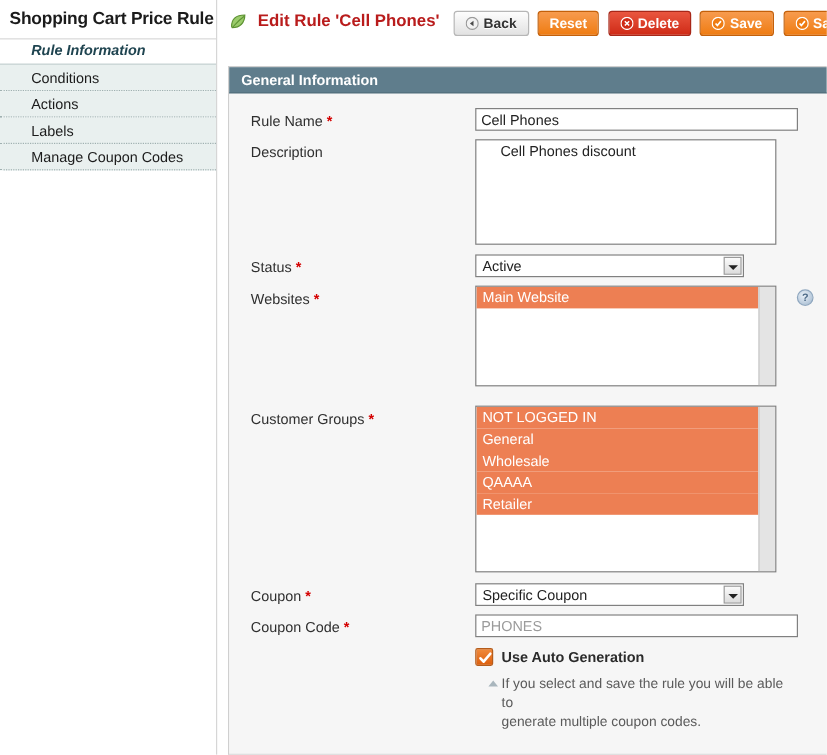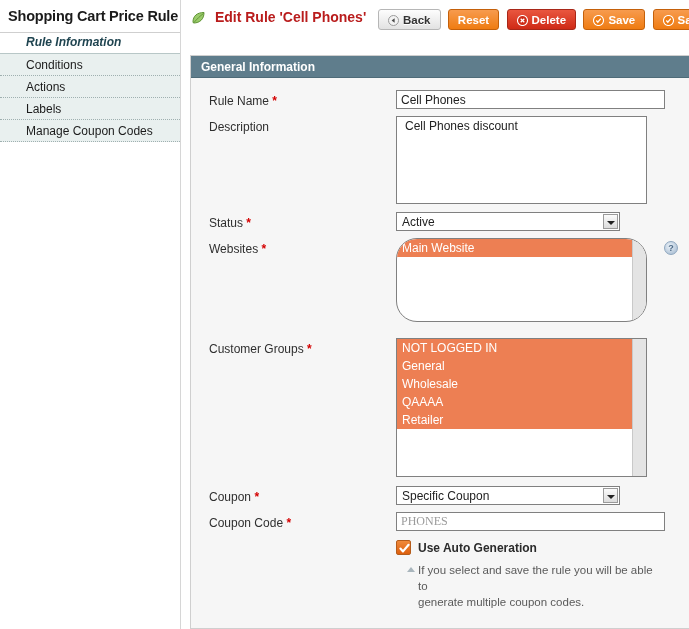--- a/index.html
+++ b/index.html
@@ -123,24 +123,24 @@
 
   input.txt {
     width: 269px; height: 19px;
     padding: 1px 4px;
     font-family: "Liberation Sans", sans-serif;
     font-size: 12px; color: #222;
     border: 1px solid #808080;
     background: #ffffff;
     outline: none;
   }
-  input.txt.muted { color: #9b9b9b; font-family: Liberation Serif, serif; }
+  input.txt.muted { color: #9b9b9b; }
   textarea.ta {
     width: 251px; height: 88px;
-    padding: 2px 8px;
+    padding: 2px 20px;
     font-family: "Liberation Sans", sans-serif;
     font-size: 12px; color: #222;
     border: 1px solid #808080;
     background: #ffffff;
     resize: none; outline: none; overflow: hidden;
   }
   
   .sel {
     position: relative;
     width: 224px; height: 19px;
@@ -328,21 +328,21 @@
               </span>
           </div>
         </div>
       </div>
 
       <div class="frow" style="height:100px;">
         <div class="flabel" style="top:4px;">
           <span>Websites</span><span class="req"> *</span>
         </div>
         <div class="fctrl" style="position:relative;">
-          <div class="multi" style="height:84px;border-radius:21px;">
+          <div class="multi" style="height:84px;">
             <div class="opts">
               <div class="opt on">Main Website</div>
             </div>
             <div class="sbar"></div>
           </div>
           <span class="helpicon">?</span>
         </div>
       </div>
 
       <div class="frow" style="height:148px;">

